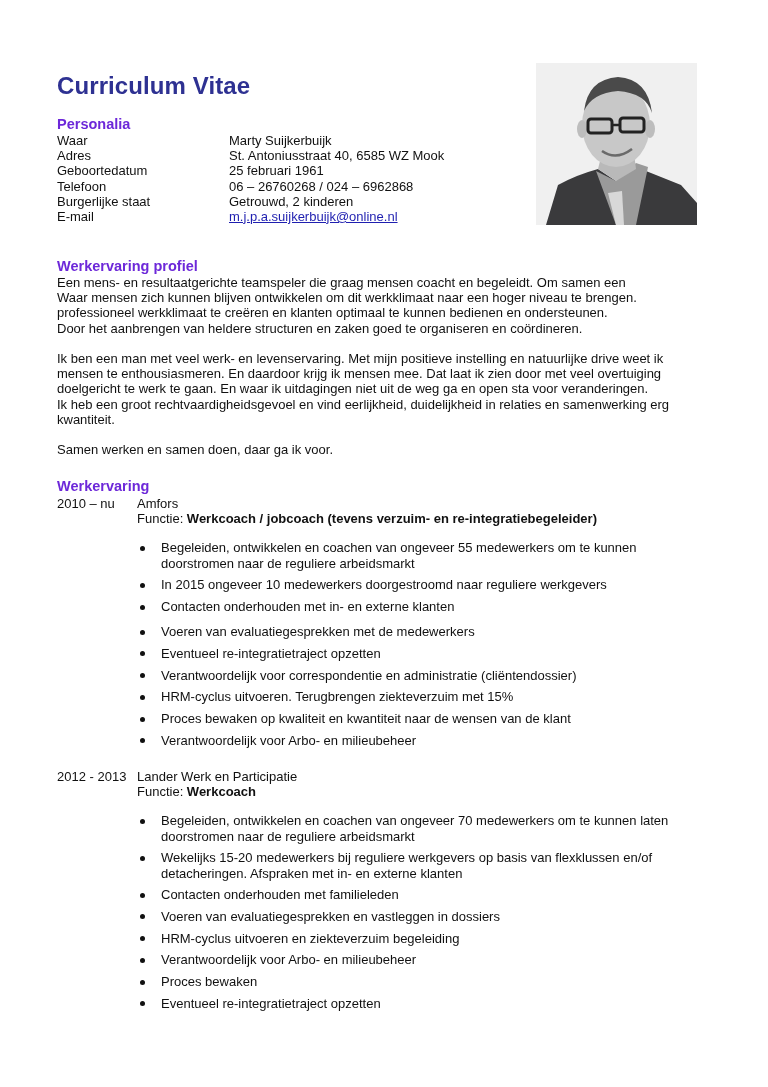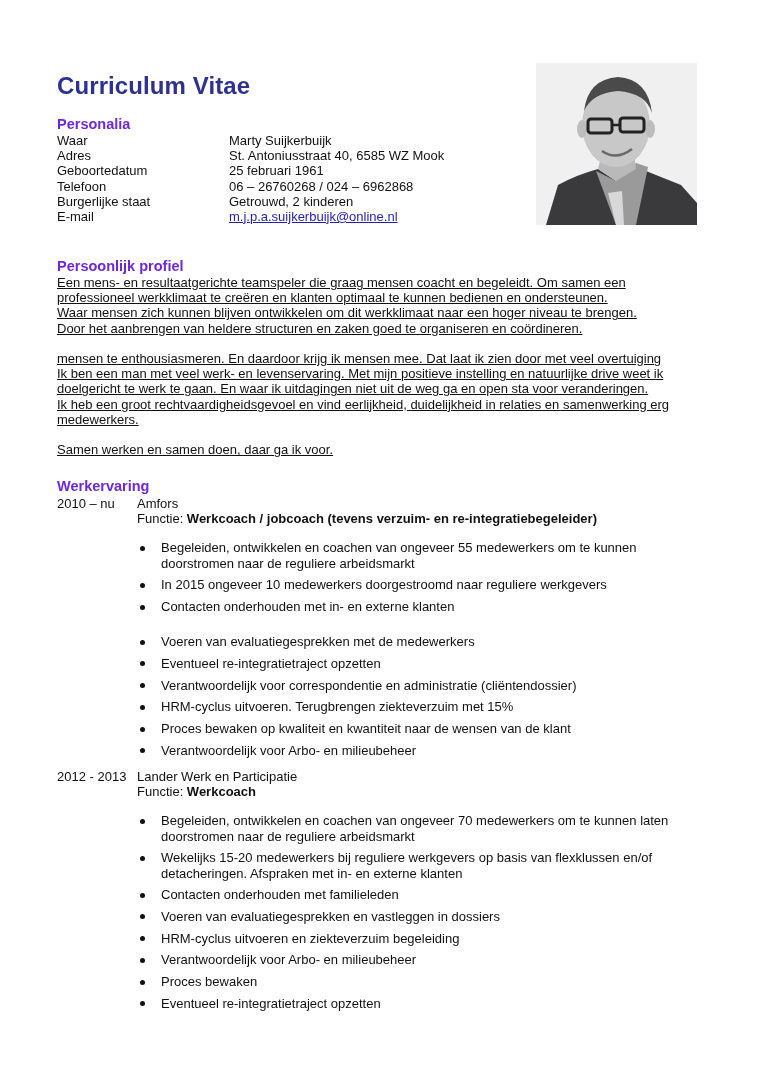--- a/index.html
+++ b/index.html
@@ -96,34 +96,34 @@
   <div class="kv-row">
     <span class="kv-key">Burgerlijke staat</span>
     <span class="kv-val">Getrouwd, 2 kinderen</span>
   </div>
   <div class="kv-row">
     <span class="kv-key">E-mail</span>
     <span class="kv-val"><a>m.j.p.a.suijkerbuijk@online.nl</a></span>
   </div>
 </div>
 
-<h2 class="section-h" style="top:258px;">Persoonlijk profiel</h2>
-<div class="para" style="top:275px;text-decoration:underline;">
+<h2 class="section-h" style="top:258px;">Werkervaring profiel</h2>
+<div class="para" style="top:275px;">
   <p>
     <span class="line">Een mens- en resultaatgerichte teamspeler die graag mensen coacht en begeleidt. Om samen een</span>
+    <span class="line">Waar mensen zich kunnen blijven ontwikkelen om dit werkklimaat naar een hoger niveau te brengen.</span>
     <span class="line">professioneel werkklimaat te creëren en klanten optimaal te kunnen bedienen en ondersteunen.</span>
-    <span class="line">Waar mensen zich kunnen blijven ontwikkelen om dit werkklimaat naar een hoger niveau te brengen.</span>
     <span class="line">Door het aanbrengen van heldere structuren en zaken goed te organiseren en coördineren.</span>
   </p>
   <p>
+    <span class="line">Ik ben een man met veel werk- en levenservaring. Met mijn positieve instelling en natuurlijke drive weet ik</span>
     <span class="line">mensen te enthousiasmeren. En daardoor krijg ik mensen mee. Dat laat ik zien door met veel overtuiging</span>
-    <span class="line">Ik ben een man met veel werk- en levenservaring. Met mijn positieve instelling en natuurlijke drive weet ik</span>
     <span class="line">doelgericht te werk te gaan. En waar ik uitdagingen niet uit de weg ga en open sta voor veranderingen.</span>
     <span class="line">Ik heb een groot rechtvaardigheidsgevoel en vind eerlijkheid, duidelijkheid in relaties en samenwerking erg</span>
-    <span class="line">medewerkers.</span>
+    <span class="line">kwantiteit.</span>
   </p>
   <p>
     <span class="line">Samen werken en samen doen, daar ga ik voor.</span>
   </p>
 </div>
 
 <h2 class="section-h" style="top:478px;">Werkervaring</h2>
 
 <div class="job" style="top:496px;">
   <div class="job-head">
@@ -140,21 +140,21 @@
           <span>Begeleiden, ontwikkelen en coachen van ongeveer 55 medewerkers om te kunnen</span>
           <span>doorstromen naar de reguliere arbeidsmarkt</span>
         </span>
       </li>
     <li style="margin-bottom:6.5px;">
         <i class="dot"></i>
         <span class="txt">
           <span>In 2015 ongeveer 10 medewerkers doorgestroomd naar reguliere werkgevers</span>
         </span>
       </li>
-    <li style="margin-bottom:20px;">
+    <li style="margin-bottom:10px;">
         <i class="dot"></i>
         <span class="txt">
           <span>Contacten onderhouden met in- en externe klanten</span>
         </span>
       </li>
     <li style="margin-bottom:6.5px;">
         <i class="dot"></i>
         <span class="txt">
           <span>Voeren van evaluatiegesprekken met de medewerkers</span>
         </span>

